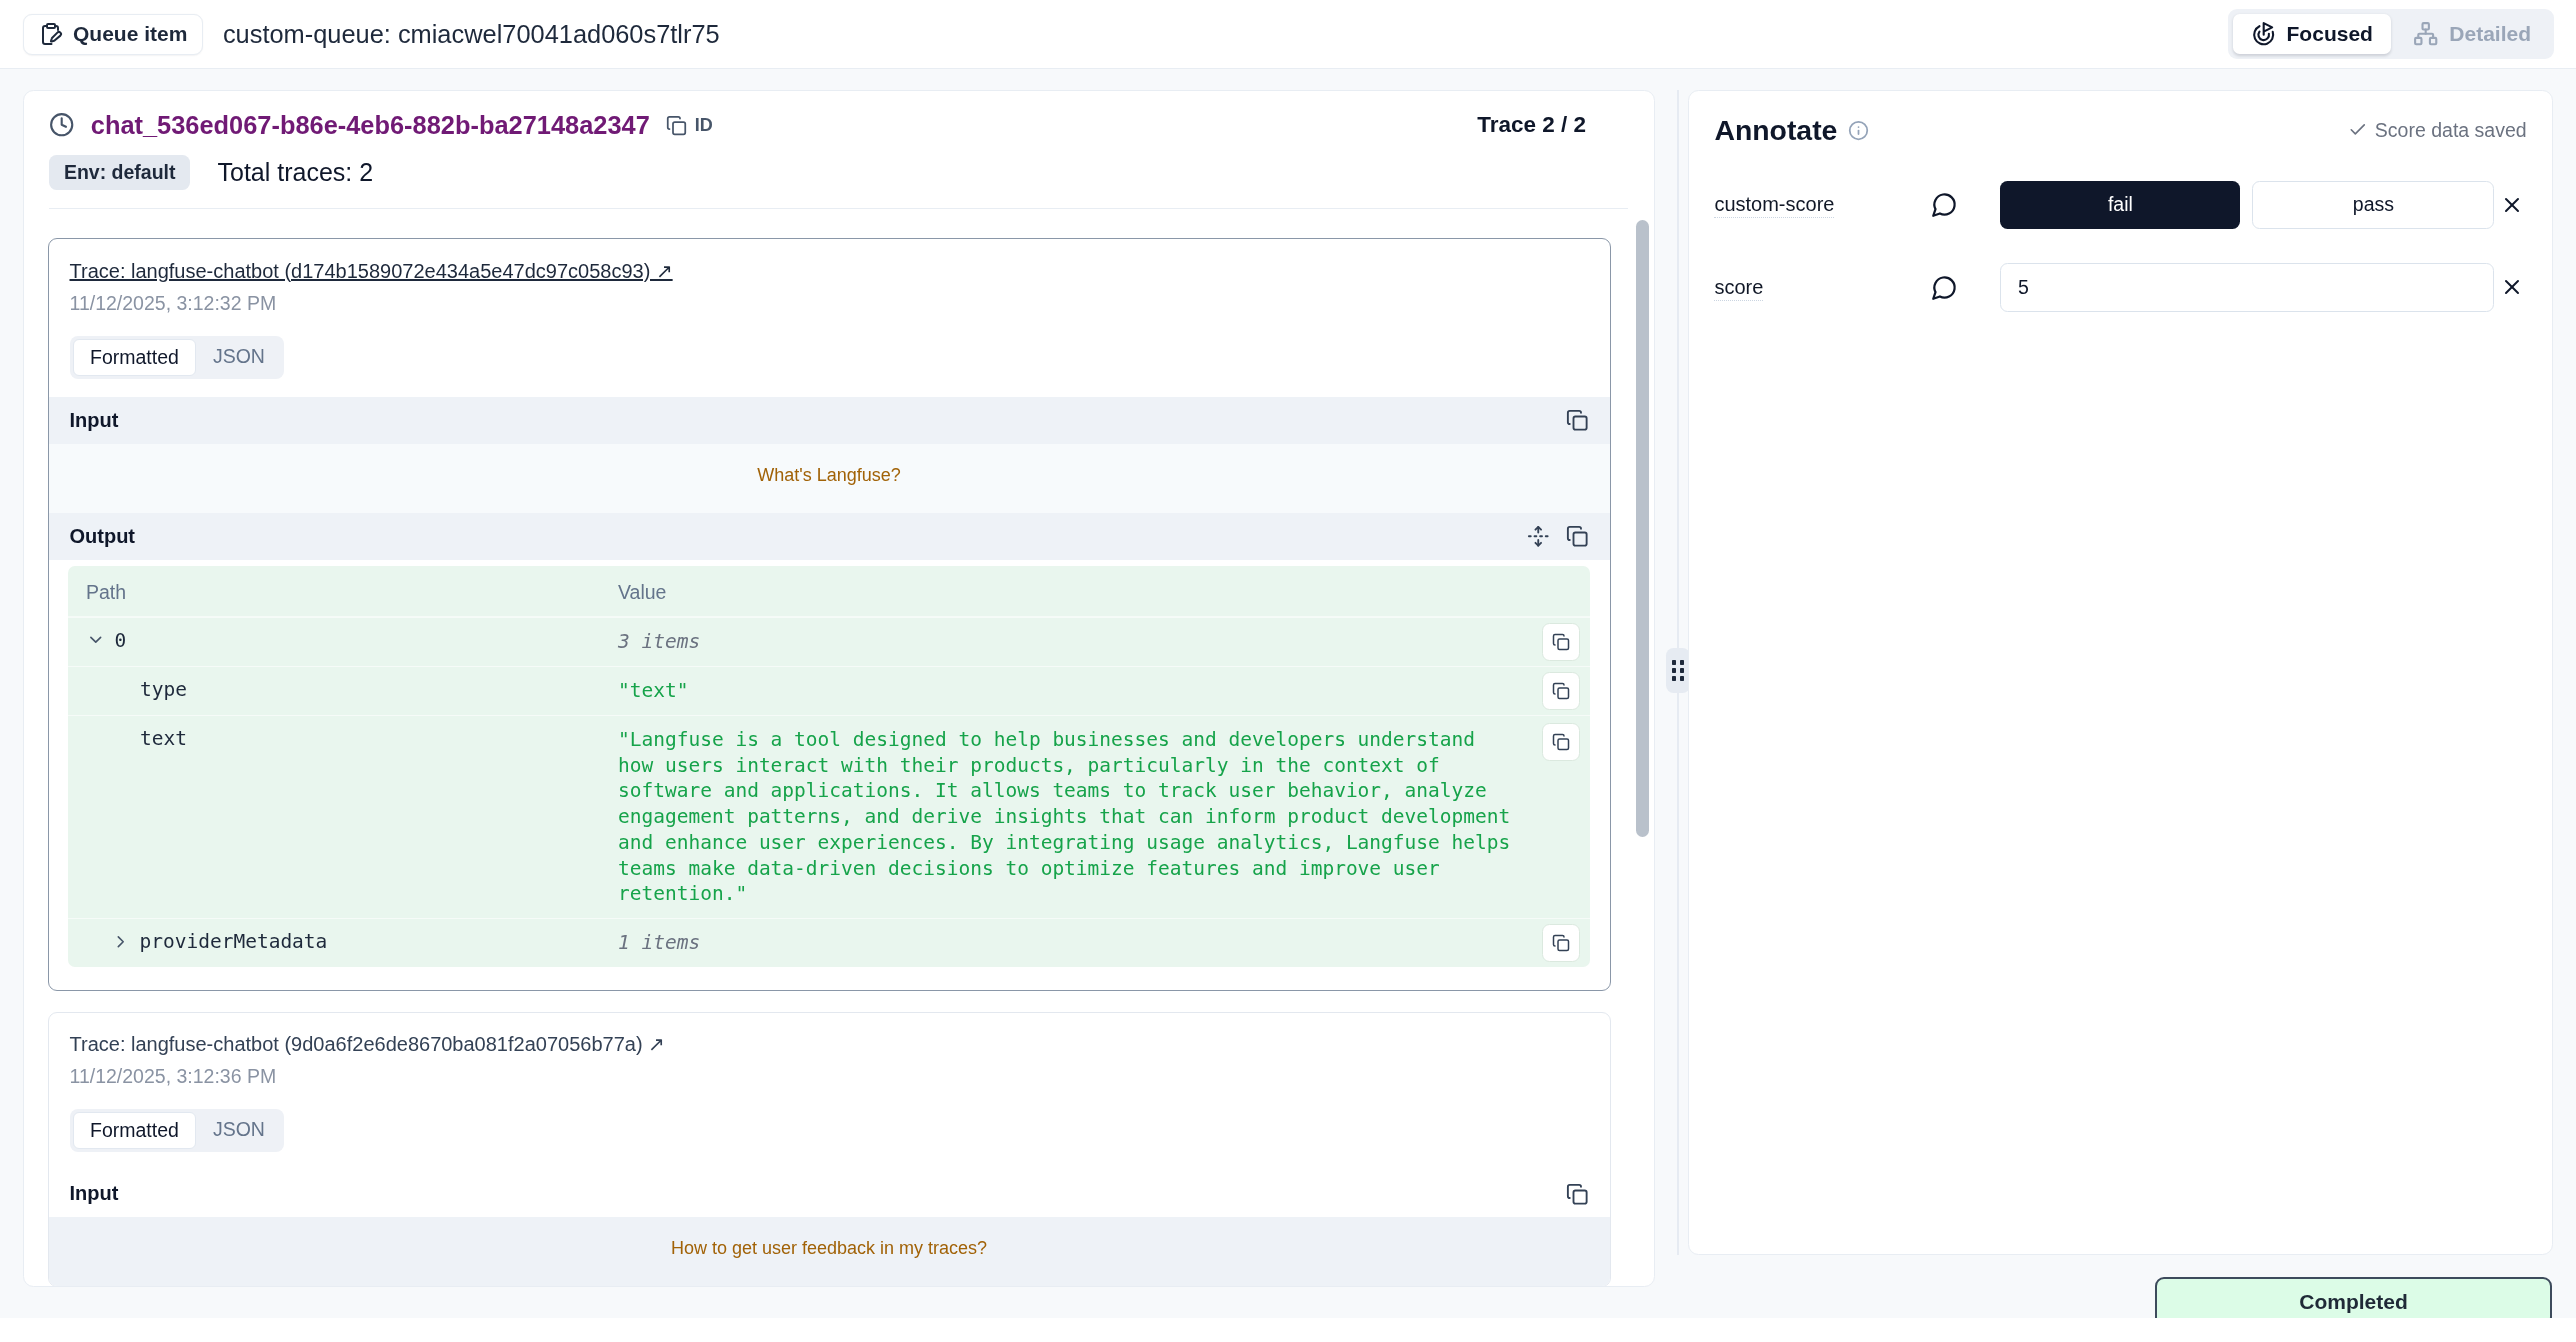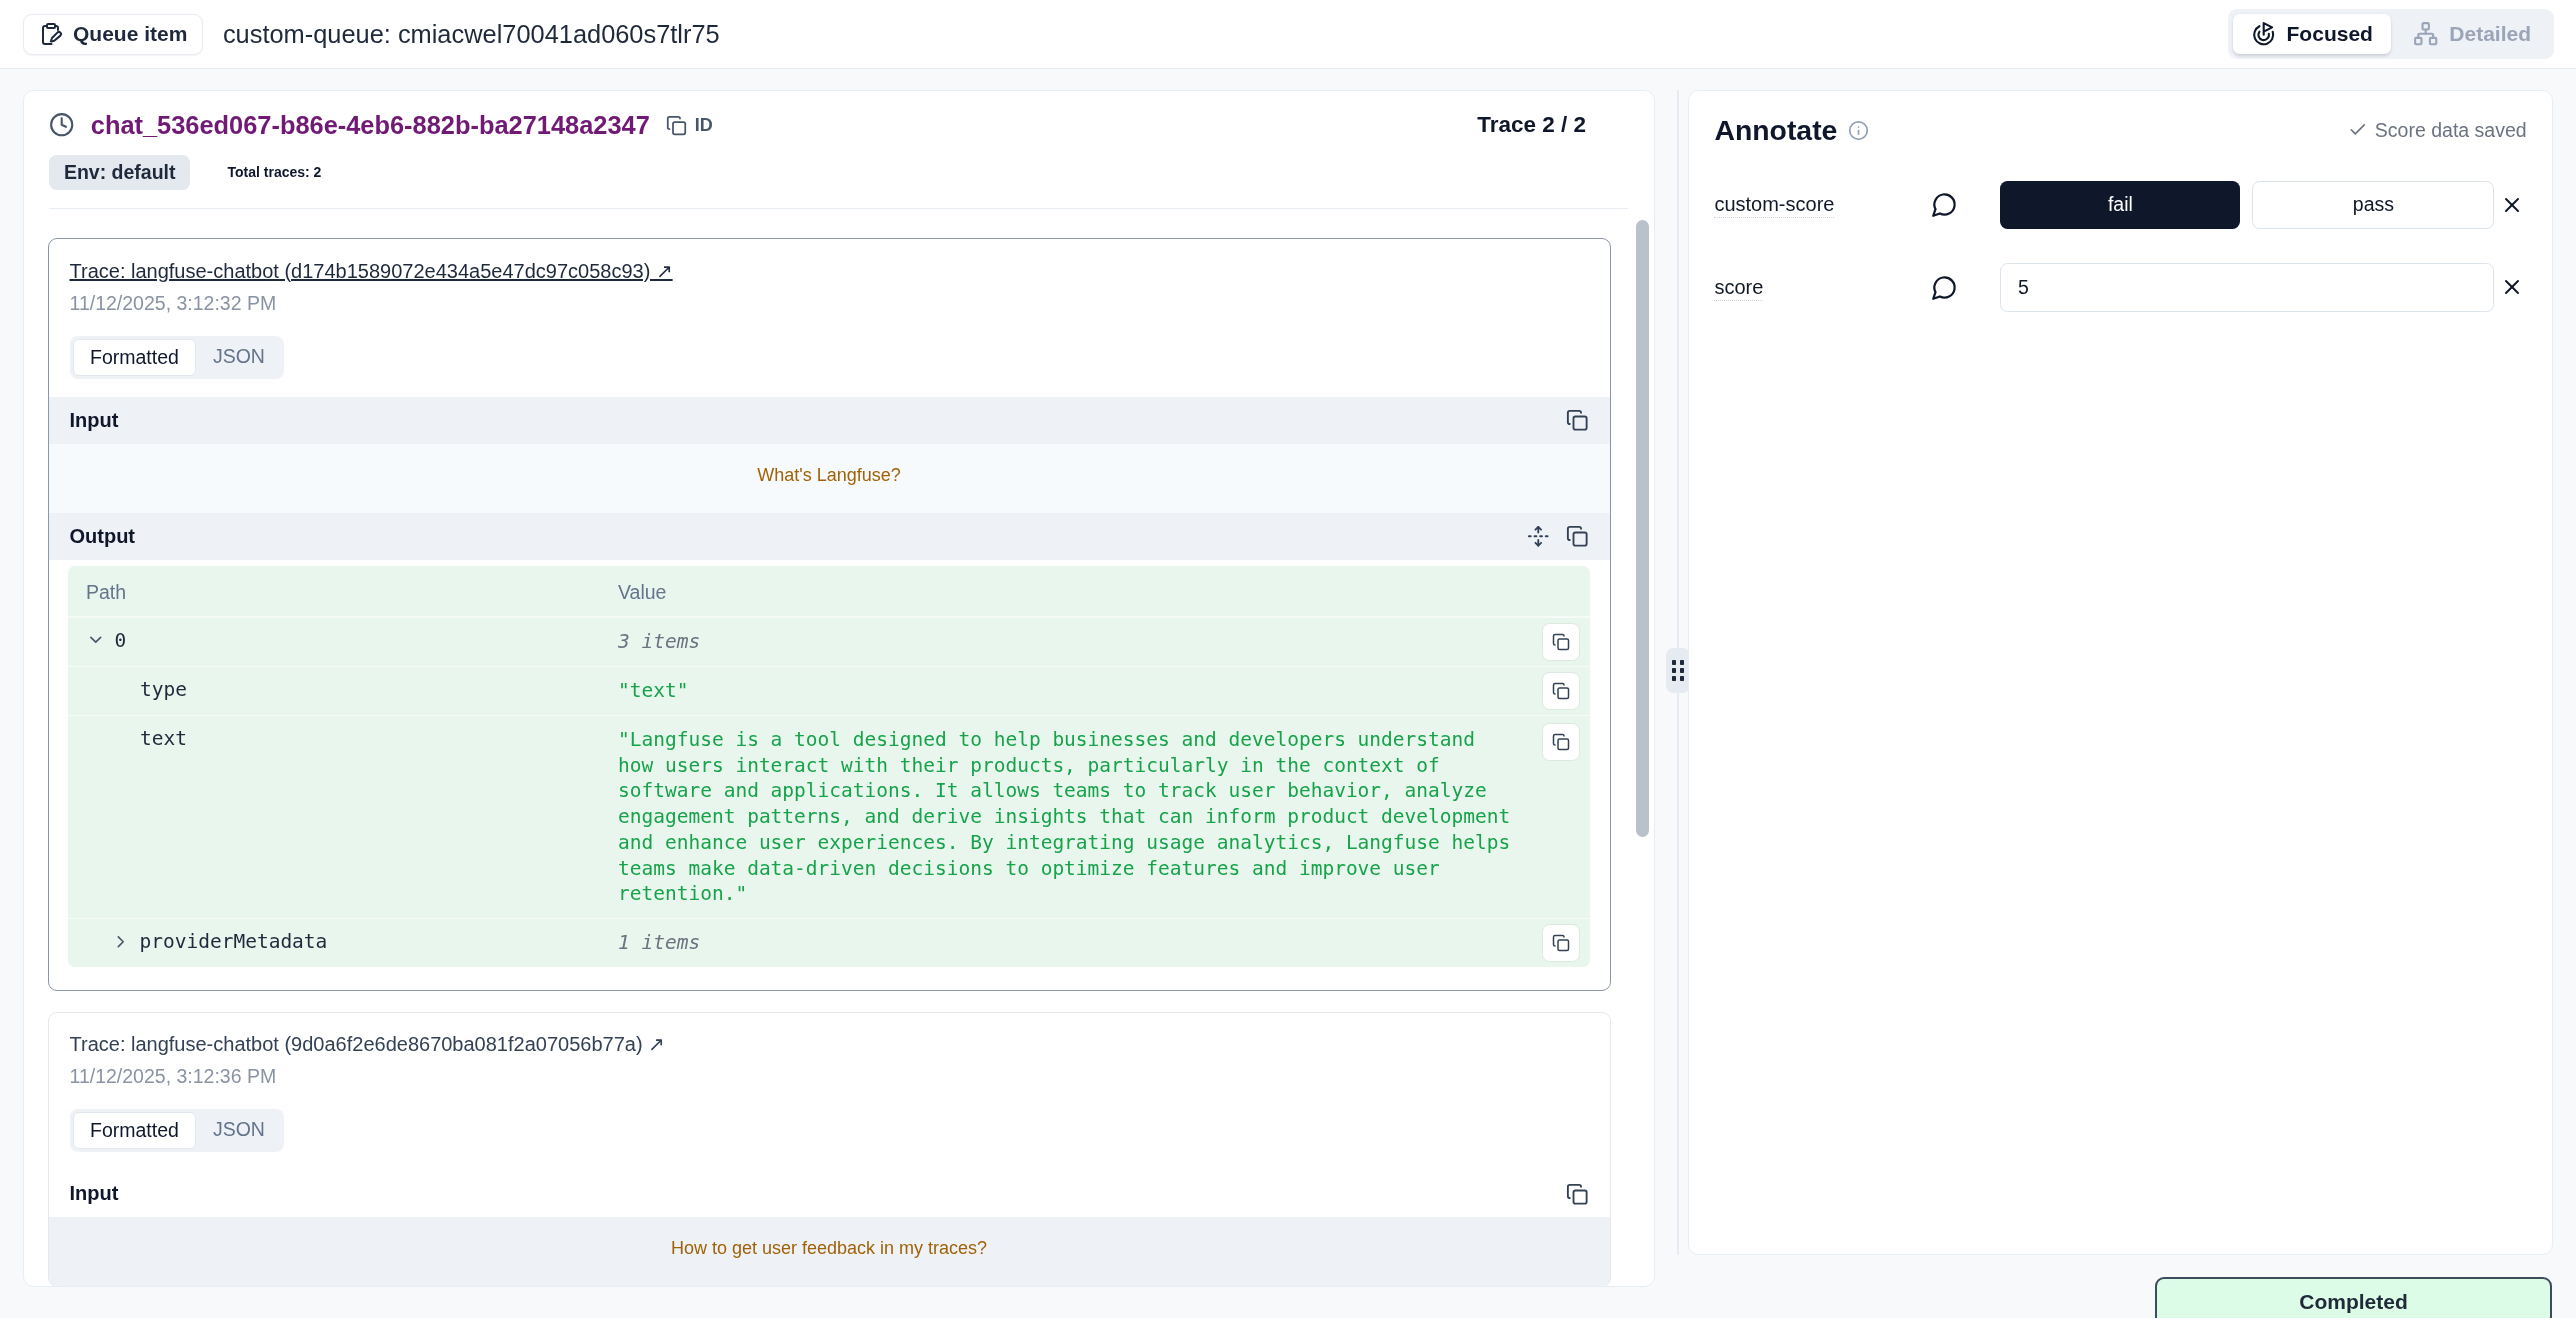--- a/index.html
+++ b/index.html
@@ -19,23 +19,23 @@
   .toggle-item.inactive{color:#9aa6b8;}
 
   
   .traces-panel{position:absolute;left:22.5px;top:90px;width:1632px;height:1197px;background:#fff;
     border:1.5px solid #e8edf3;border-radius:10.5px;box-sizing:border-box;overflow:hidden;}
   .panel-head{padding:19.5px 25.4px 0;}
   .head-row{display:flex;align-items:center;}
   .chat-title{font-size:25.4px;font-weight:600;color:#701a75;margin-left:16.5px;}
   .id-chip{display:flex;align-items:center;gap:7.5px;margin-left:16.5px;color:#475569;font-size:18px;font-weight:700;}
   .trace-counter{margin-left:auto;font-size:22.5px;font-weight:700;color:#0f172a;margin-right:42px;}
-  .meta-row{display:flex;align-items:center;gap:37px;margin:15px 0 18px;}
+  .meta-row{display:flex;align-items:center;gap:27px;margin:15px 0 18px;}
   .env-badge{background:#e4e9f0;border-radius:7.5px;padding:6px 15px;font-size:19.5px;font-weight:600;color:#1e293b;}
-  .total-traces{font-size:14px;font-weight:700;color:#0f172a;}
+  .total-traces{font-size:25px;font-weight:400;color:#0f172a;}
   .panel-divider{border-top:1.5px solid #e8edf3;}
   .scroll-area{position:absolute;left:0;right:0;top:117px;bottom:0;overflow:hidden;padding:30px 43px 0 24px;box-sizing:border-box;}
 
   .trace-card{border:1.5px solid #8a97a8;border-radius:9px;background:#fff;overflow:hidden;margin-bottom:21px;}
   .trace-card.second{border-color:#e3e8ef;}
   .card-top{padding:19.5px 21px 0;}
   .trace-link{font-size:20px;color:#1e293b;text-decoration:underline;font-weight:500;}
   .trace-link.plain{color:#334155;text-decoration:none;}
   .trace-time{font-size:19.5px;color:#8a93a3;margin-top:9px;}
   .tabs{display:inline-flex;background:#eef1f6;border-radius:8px;padding:3px;margin:21px 0 18px;}

